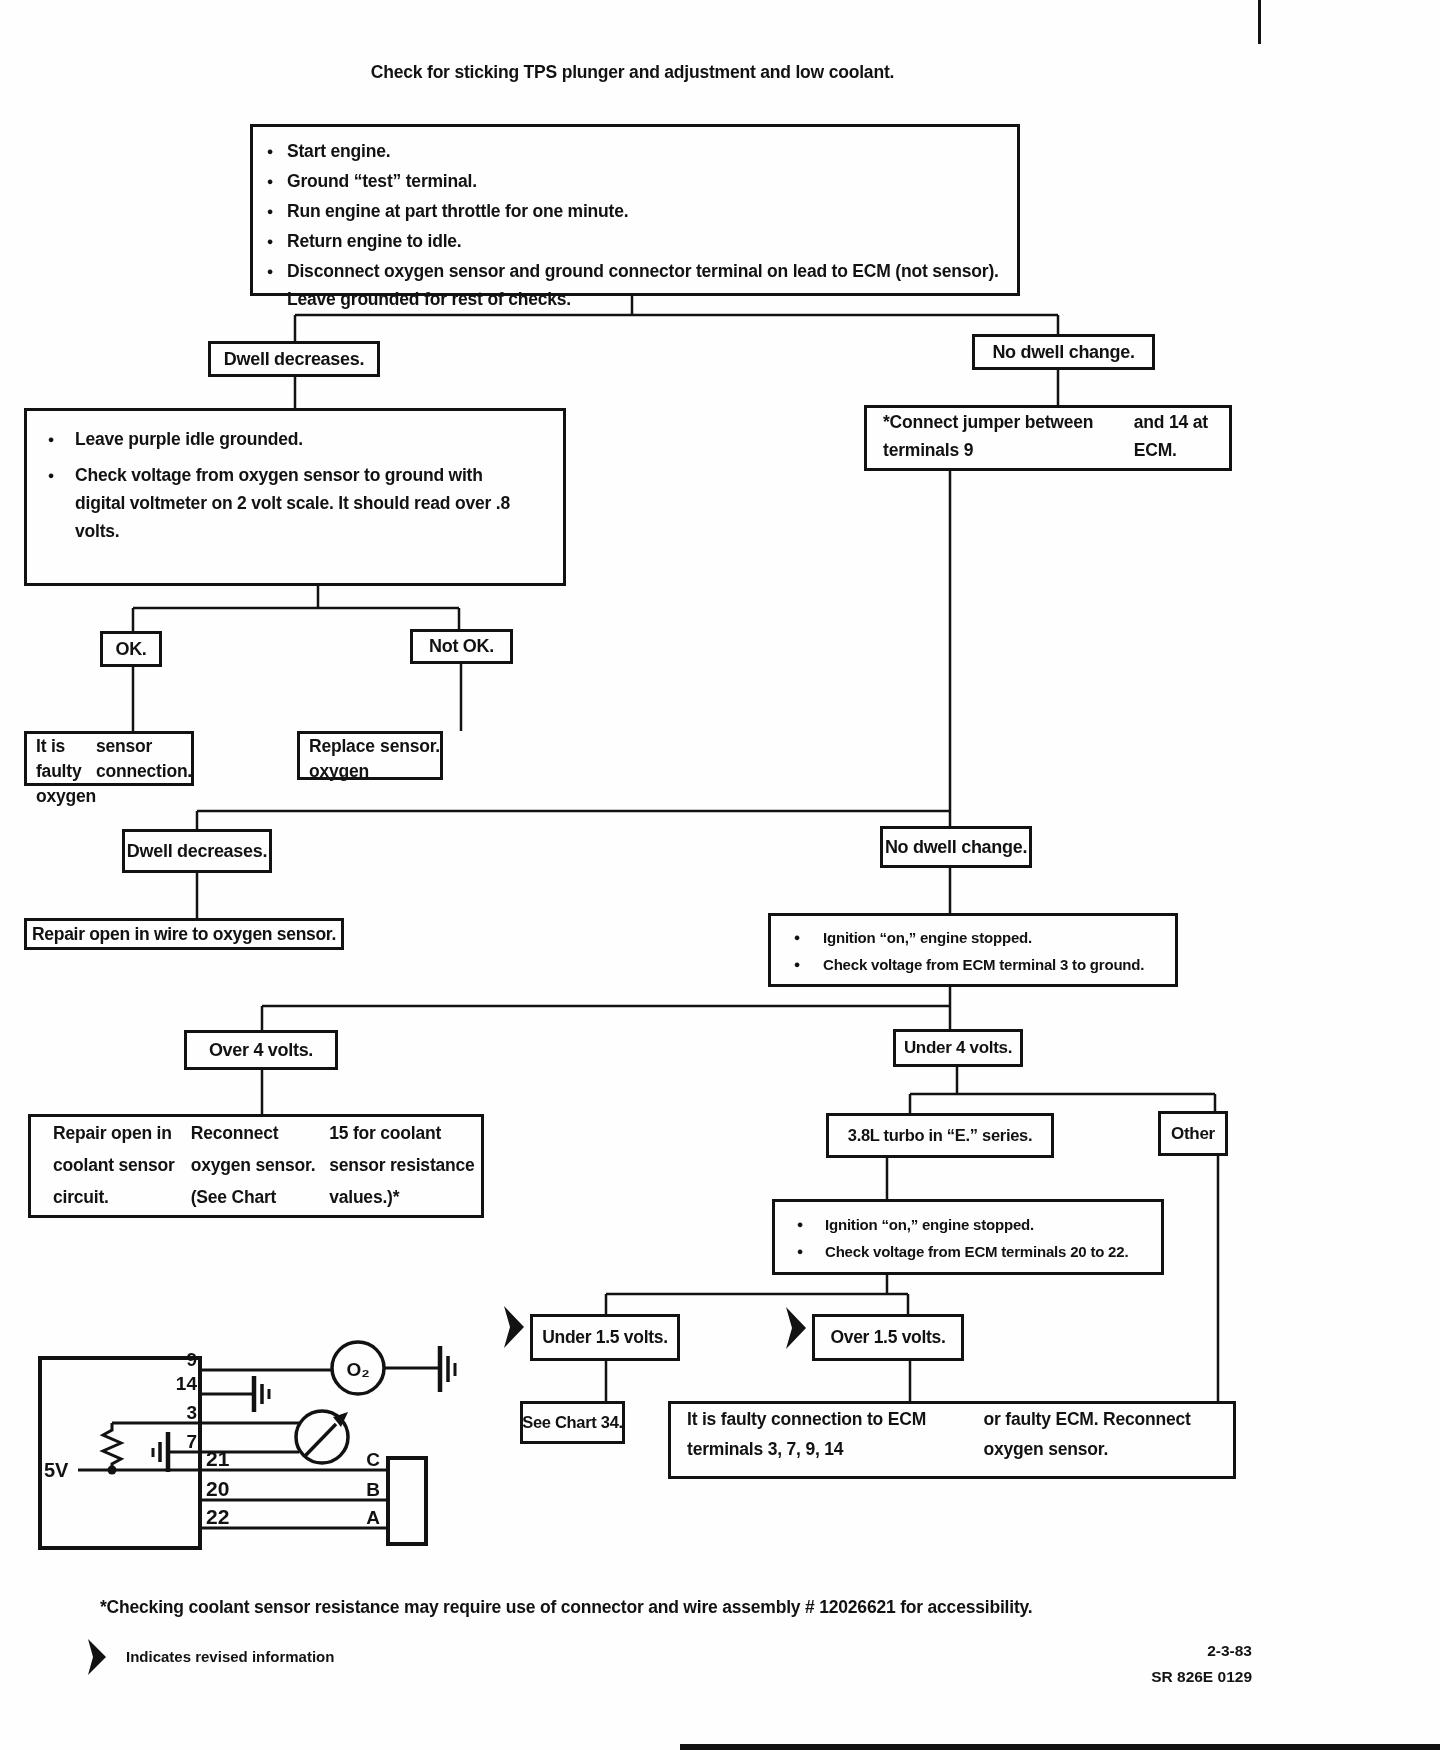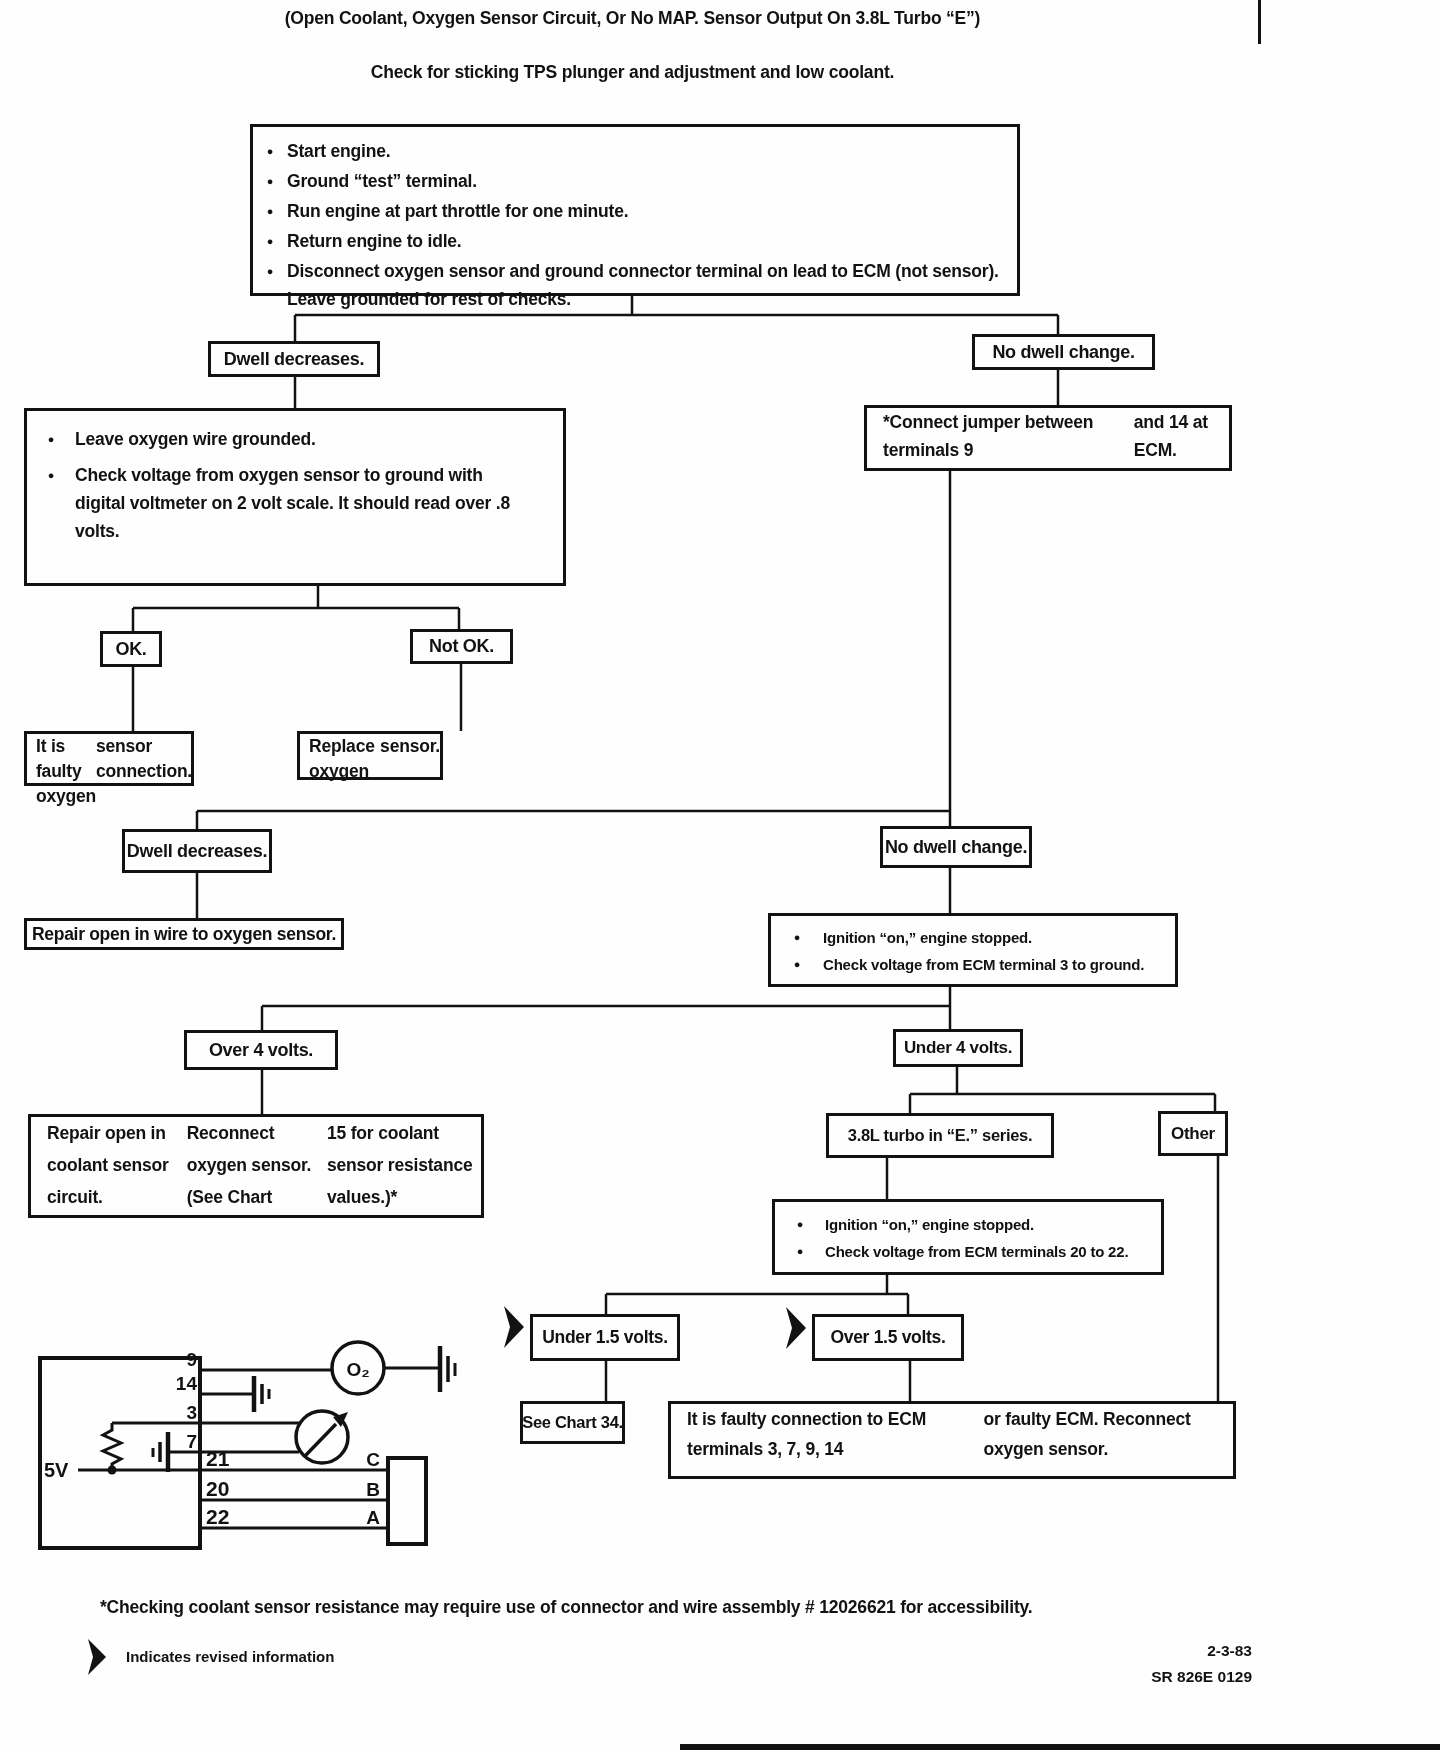--- a/index.html
+++ b/index.html
@@ -29,21 +29,20 @@
   .fs15 { font-size:15px;  line-height:26px; letter-spacing:-0.2px; }
   .linesbox { display:flex; flex-direction:row; justify-content:center; letter-spacing:-0.2px; }
   .footer-text { position:absolute; font-weight:bold; }
   .blackbar { position:absolute; background:var(--ink); }
 </style>
 </head>
 <body>
 
 <div id="page">
 
-  <div id="title" class="center-text">(Open Coolant, Oxygen Sensor Circuit, Or No MAP. Sensor Output On 3.8L Turbo “E”)</div>
   <div id="subtitle" class="center-text">Check for sticking TPS plunger and adjustment and low coolant.</div>
   <div class="blackbar" style="left:1258px;top:0;width:3px;height:44px;"></div>
 
   <svg class="layer" width="1440" height="1750" viewBox="0 0 1440 1750">
     <g stroke="#121212" stroke-width="2.5" fill="none">
       <path d="M632 296 V315"></path>
       <path d="M295 315 H1058"></path>
       <path d="M295 315 V341"></path>
       <path d="M1058 315 V334"></path>
       <path d="M295 377 V408"></path>
@@ -162,21 +161,21 @@
       </div>
   </div>
 
   <div class="box label-box" style="left:208px;top:341px;width:172px;height:36px;">Dwell decreases.</div>
 
   <div class="box label-box" style="left:972px;top:334px;width:183px;height:36px;">No dwell change.</div>
 
   <div class="box bullets" style="left:24px;top:408px;width:542px;height:178px;padding-top:14px;">
     <div class="bullet-row fs17" style="margin-bottom:6px;">
         <span class="dot" style="flex-basis:48px;"></span>
-        <span class="btext">Leave oxygen wire grounded.</span>
+        <span class="btext">Leave purple idle grounded.</span>
       </div>
     <div class="bullet-row fs17">
         <span class="dot" style="flex-basis:48px;"></span>
         <span class="btext" style="max-width:462px;">Check voltage from oxygen sensor to ground with digital voltmeter on 2 volt scale. It should read over .8 volts.</span>
       </div>
   </div>
 
   <div class="box linesbox fs17" style="left:864px;top:405px;width:368px;height:66px;padding-left:16px;">
     <div>*Connect jumper between terminals 9</div>
     <div style="padding-left:12px;">and 14 at ECM.</div>
@@ -210,21 +209,21 @@
     <div class="bullet-row fs15">
         <span class="dot" style="flex-basis:52px;"></span>
         <span class="btext">Check voltage from ECM terminal 3 to ground.</span>
       </div>
   </div>
 
   <div class="box label-box" style="left:184px;top:1030px;width:154px;height:40px;">Over 4 volts.</div>
 
   <div class="box label-box" style="left:893px;top:1029px;width:130px;height:38px;font-size:17px;">Under 4 volts.</div>
 
-  <div class="box linesbox fs17" style="left:28px;top:1114px;width:456px;height:104px;padding-left:16px;line-height:32px;">
+  <div class="box linesbox fs17" style="left:28px;top:1114px;width:456px;height:104px;padding-left:22px;line-height:32px;">
     <div>Repair open in coolant sensor circuit.</div>
     <div>Reconnect oxygen sensor. (See Chart</div>
     <div>15 for coolant sensor resistance values.)*</div>
   </div>
 
   <div class="box label-box" style="left:826px;top:1113px;width:228px;height:45px;font-size:16.5px;">3.8L turbo in “E.” series.</div>
 
   <div class="box label-box" style="left:1158px;top:1111px;width:70px;height:45px;font-size:17px;">Other</div>
 
   <div class="box bullets" style="left:772px;top:1199px;width:392px;height:76px;padding-top:10px;">

